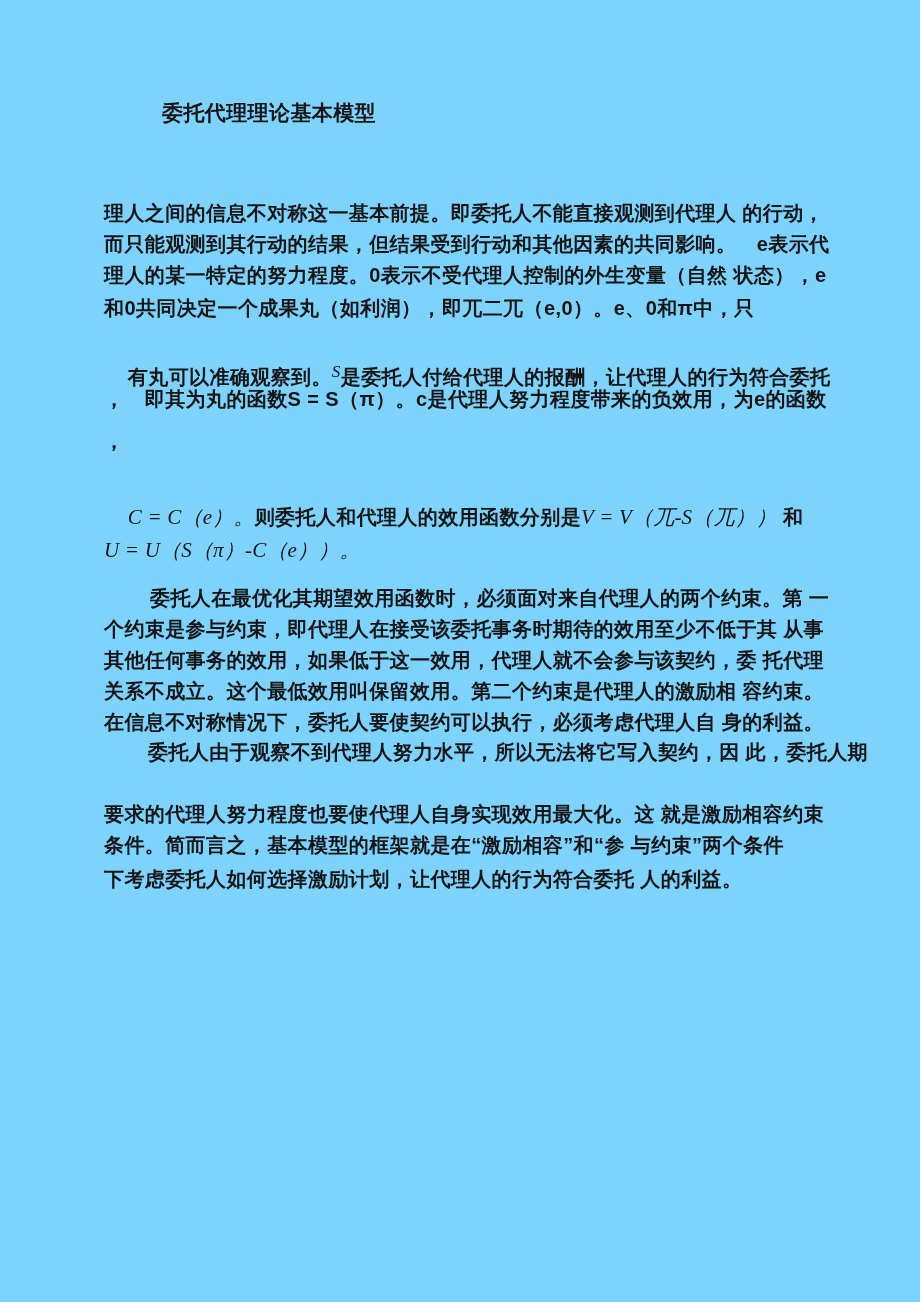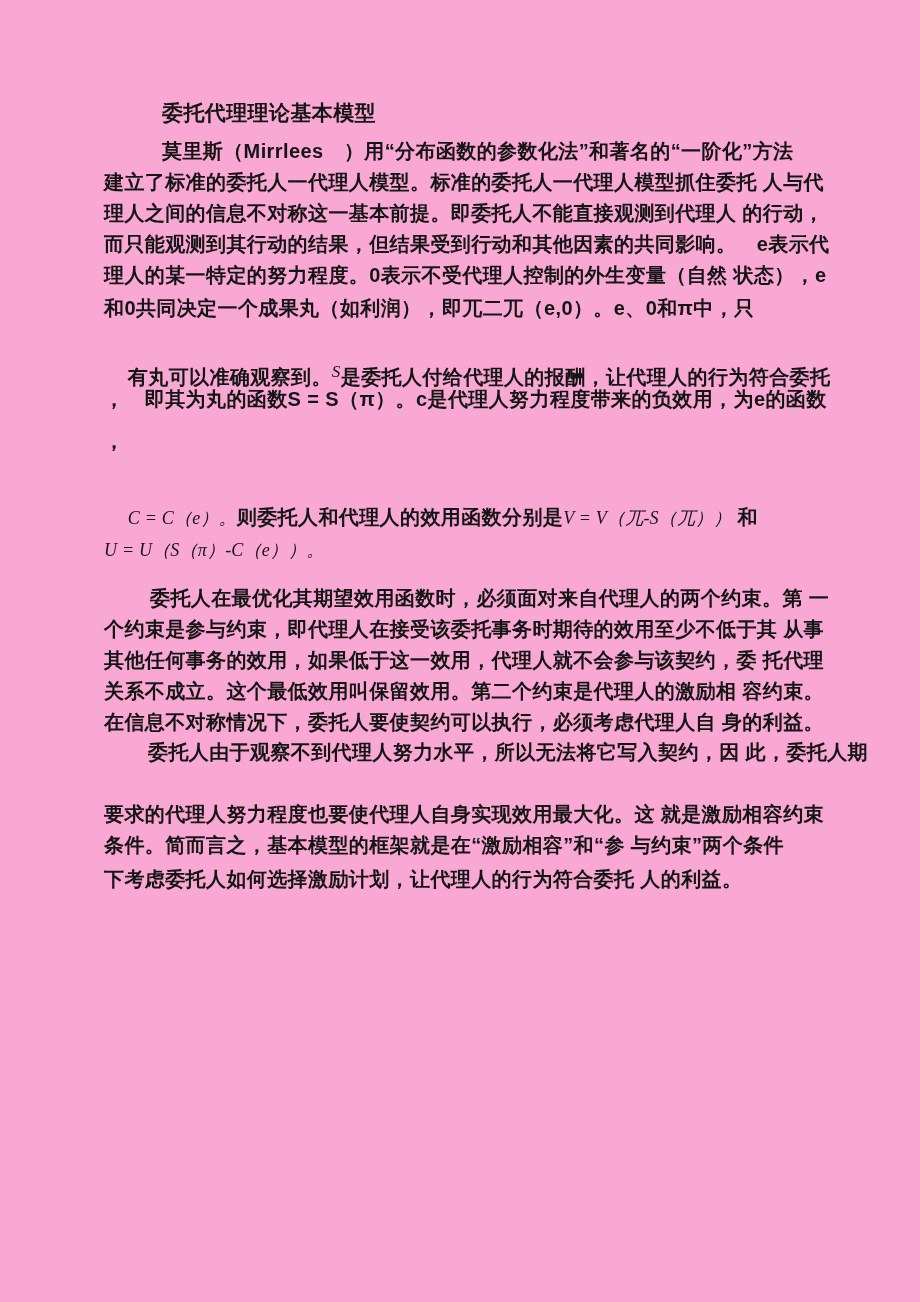--- a/index.html
+++ b/index.html
@@ -4,61 +4,59 @@
 <style>
   html, body {
     margin: 0;
     padding: 0;
     background: #ffffff;
   }
   .page {
     position: relative;
     width: 920px;
     height: 1302px;
-    background: #f9a8d4;
+    background: #7dd3fc;
     color: #151515;
     font-family: "Liberation Sans", sans-serif;
     overflow: hidden;
   }
   .line {
     position: absolute;
     font-size: 20px;
     line-height: 26px;
     font-weight: 600;
     letter-spacing: 0.4px;
     white-space: pre;
   }
   .title-line {
     font-size: 21px;
   }
   .formula {
     font-family: "Liberation Serif", serif;
     font-style: italic;
     font-weight: 400;
-    font-size: 18px;
+    font-size: 21px;
     letter-spacing: 0.2px;
   }
   .sup-s {
     font-family: "Liberation Serif", serif;
     font-style: italic;
     font-weight: 400;
     font-size: 17px;
     position: relative;
     top: -7px;
   }
 </style>
 </head>
 <body>
 
 <div class="page">
 
   <div class="line title-line" style="top:100px; left:162px;">委托代理理论基本模型</div>
 
-  <div class="line" style="top:138px; left:162px;">莫里斯（Mirrlees　）用“分布函数的参数化法”和著名的“一阶化”方法</div>
-  <div class="line" style="top:169px; left:104px;">建立了标准的委托人一代理人模型。标准的委托人一代理人模型抓住委托 人与代</div>
   <div class="line" style="top:200px; left:104px;">理人之间的信息不对称这一基本前提。即委托人不能直接观测到代理人 的行动，</div>
   <div class="line" style="top:231px; left:104px;">而只能观测到其行动的结果，但结果受到行动和其他因素的共同影响。　e表示代</div>
   <div class="line" style="top:262px; left:104px;">理人的某一特定的努力程度。0表示不受代理人控制的外生变量（自然 状态），e</div>
   <div class="line" style="top:295px; left:104px;">和0共同决定一个成果丸（如利润），即兀二兀（e,0）。e、0和π中，只</div>
 
   <div class="line" style="top:338px; left:104px;">
     <span>有丸可以准确观察到。</span><span class="sup-s">S</span><span>是委托人付给代理人的报酬，让代理人的行为符合委托</span>
   </div>
 
   <div class="line" style="top:386px; left:104px;">，　即其为丸的函数S = S（π）。c是代理人努力程度带来的负效用，为e的函数</div>

